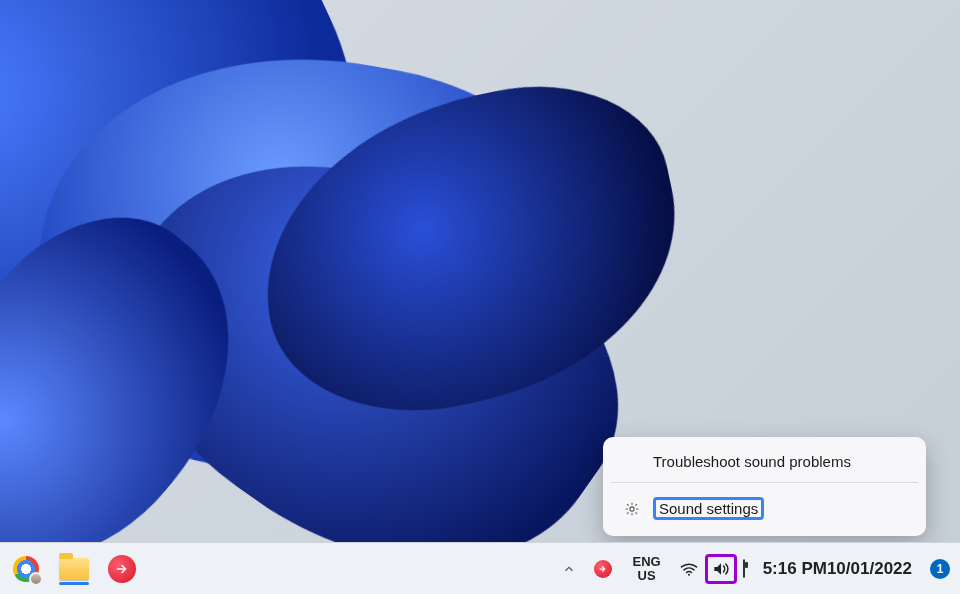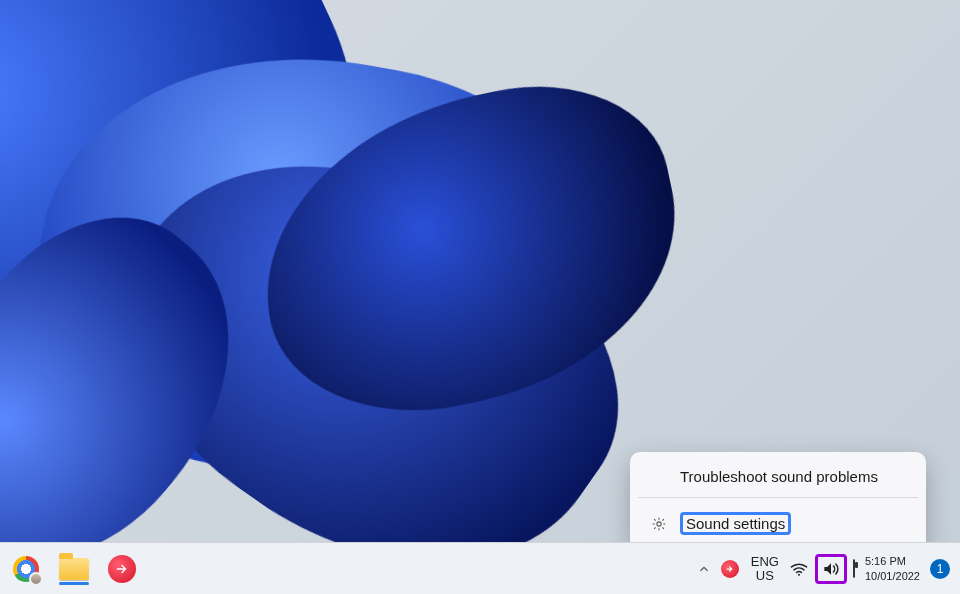--- a/index.html
+++ b/index.html
@@ -43,21 +43,21 @@
     left: 0; right: 0; bottom: 0;
     height: 52px;
     background: #eef1f6;
     border-top: 1px solid rgba(0,0,0,0.12);
     display: flex;
     align-items: center;
     justify-content: space-between;
     padding: 0 6px;
   }
   .tb-left { display: flex; align-items: center; gap: 8px; }
-  .tb-right { display: flex; align-items: center; gap: 0; }
+  .tb-right { display: flex; align-items: center; gap: 8px; font-weight: bold; }
   .tb-icon {
     width: 40px; height: 40px;
     display: flex; align-items: center; justify-content: center;
     border-radius: 6px;
     cursor: default;
   }
   .chrome {
     width: 26px; height: 26px; border-radius: 50%;
     background:
       radial-gradient(circle at 50% 50%, #fff 0 5px, #4285f4 5px 9px, transparent 9px),
@@ -109,22 +109,22 @@
   .battery {
     width: 24px; height: 12px; border: 1.5px solid #333; border-radius: 2px;
     position: relative;
   }
   .battery::after {
     content: ""; position: absolute; right: -4px; top: 2px;
     width: 3px; height: 6px; background:#333; border-radius: 1px;
   }
   .battery .fill { position: absolute; left:1px; top:1px; bottom:1px; width:55%; background:#333; }
   .clock {
-    display: flex; flex-direction: column; align-items: flex-start;
-    font-size: 11px; line-height: 15px; color:#222; padding: 0 6px 0 8px;
+    display: flex; flex-direction: row; align-items: center;
+    font-size: 17px; line-height: 15px; color:#222; padding: 0 6px 0 8px;
     cursor: default;
   }
   .notif {
     width: 20px; height: 20px; border-radius: 50%;
     background:#0067c0; color:#fff; font-size: 12px;
     display:flex; align-items:center; justify-content:center;
     margin: 0 4px;
     cursor: default;
   }
 
@@ -132,22 +132,22 @@
   .vol-highlight {
     border: 3px solid #9a00d4;
     border-radius: 4px;
     padding: 2px 3px;
   }
 
   
   .context-menu {
     position: absolute;
     right: 34px;
-    bottom: 43px;
-    width: 296px;
+    bottom: 58px;
+    width: 323px;
     background: #f7f7f9;
     border-radius: 10px;
     box-shadow: 0 8px 24px rgba(0,0,0,0.25);
     padding: 6px;
   }
   .cm-item {
     display: flex; align-items: center; gap: 12px;
     padding: 10px 14px;
     font-size: 15px; color:#1a1a1a;
     border-radius: 6px;

